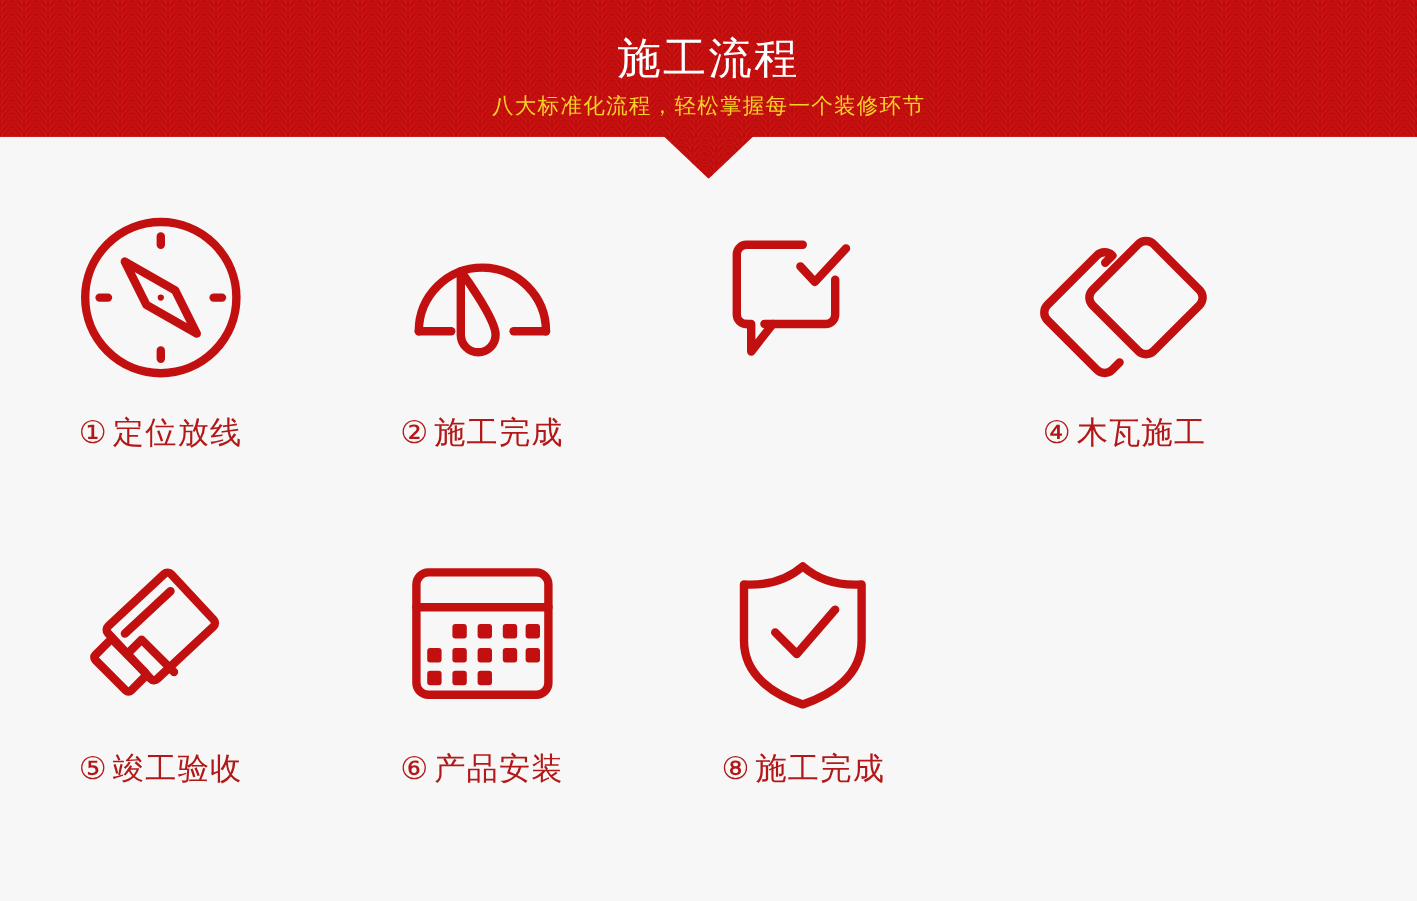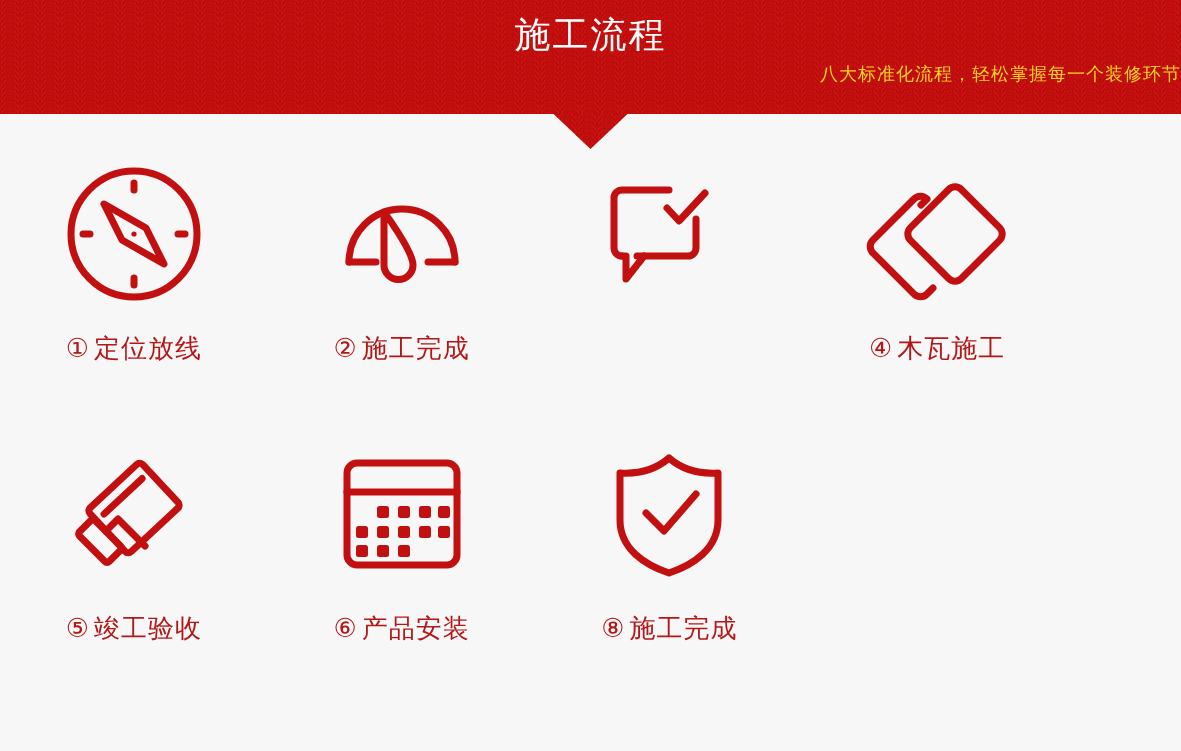--- a/index.html
+++ b/index.html
@@ -64,49 +64,49 @@
     width: 76px;
     height: 150px;
     top: -113px;
     background-position: 4px 0, 14px 5.5px, 14px 5.5px;
   }
 
   #banner-text {
     position: relative;
     z-index: 2;
     text-align: center;
-    padding-top: 12px;
+    padding-top: 26px;
   }
 
   #banner-title {
     color: #FFFFFF;
     font-size: 36px;
     line-height: 46px;
     font-weight: normal;
     letter-spacing: 2px;
   }
 
   #banner-subtitle {
     color: #F8D325;
     font-size: 18px;
     line-height: 28px;
     letter-spacing: 1px;
     margin-top: 2px;
-    text-align: right;
   }
 
   
   #steps {
     position: absolute;
     left: 0;
-    top: 159px;
+    top: 173px;
     width: 1071px;
     display: grid;
     grid-template-columns: repeat(4, 1fr);
     grid-template-rows: 280px 280px;
+    font-family: Liberation Mono, monospace;
   }
 
   .step {
     display: flex;
     flex-direction: column;
     align-items: center;
   }
 
   .step-icon {
     height: 150px;

